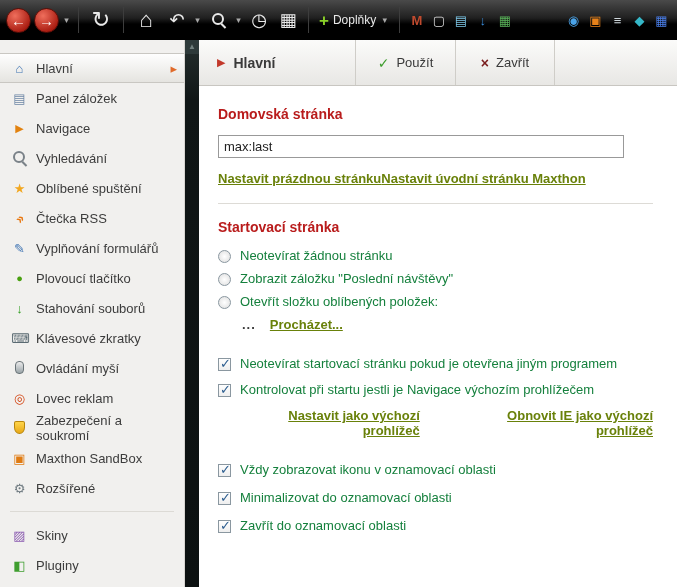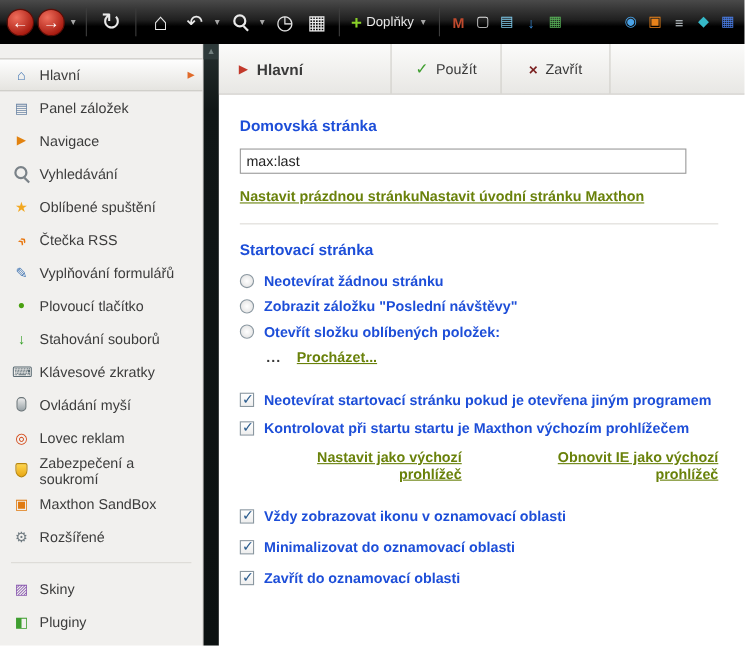--- a/index.html
+++ b/index.html
@@ -68,28 +68,28 @@
   .mh-title { width:156px; display:flex; align-items:center; gap:8px; padding-left:18px;
     font-weight:bold; font-size:14px; color:#3a3a3a; }
   .title-arrow { color:#c2392b; font-size:11px; }
   .mh-btn { width:100px; display:flex; align-items:center; justify-content:center; gap:7px;
     border-left:1px solid #cfcdc8; font-size:13px; color:#3a3a3a; cursor:default; }
   .mh-btn.last { border-right:1px solid #cfcdc8; }
   .check { color:#3f9e2f; font-weight:bold; font-size:14px; }
   .xmark { color:#7a1f1f; font-weight:bold; font-size:14px; }
 
   .content { padding:20px 24px 0 19px; font-size:13px; color:#333; }
-  .sec-h { font-size:14px; font-weight:bold; color:#1d4ed8; margin:0 0 13px; }
+  .sec-h { font-size:14px; font-weight:bold; color:#b91c1c; margin:0 0 13px; }
   .home-input { display:block; width:406px; border:1px solid #999; padding:3px 5px;
     font-size:13px; font-family:inherit; color:#222; margin-bottom:13px; background:#fff; }
   .links-row { display:flex; margin-bottom:17px; }
   a.glink { color:#69810a; font-weight:bold; text-decoration:underline; font-size:13px; cursor:pointer; }
   .divider { border-top:1px solid #dddbd6; margin-bottom:15px; }
-  .opt-row { display:flex; align-items:center; gap:9px; margin-bottom:8px;
-    font-weight:bold; color:#1d4ed8; font-size:13px; }
+  .opt-row { display:flex; align-items:flex-end; gap:9px; margin-bottom:8px;
+    font-weight:normal; color:#15803d; font-size:13px; }
   .radio { width:13px; height:13px; border:1px solid #8a97a0; border-radius:50%;
     background:radial-gradient(#fff,#ddd); position:relative; flex:none; }
   .radio.on::after { content:''; position:absolute; left:3px; top:3px; width:5px; height:5px;
     border-radius:50%; background:#36565f; }
   .cb { width:13px; height:13px; border:1px solid #8a97a0;
     background:linear-gradient(#fff,#eee); position:relative; flex:none; }
   .cb.on::after { content:'✓'; position:absolute; left:1px; top:-3px; font-size:13px;
     font-weight:bold; color:#2c5d8f; }
   .browse-row { margin:2px 0 24px 24px; display:flex; align-items:center; gap:14px; }
   .ellipsis { color:#3a3a3a; font-weight:bold; letter-spacing:1px; }
@@ -258,21 +258,21 @@
       <span class="ellipsis">...</span>
       <a class="glink">Procházet...</a>
     </div>
 
     <div class="opt-row cb-row">
       <span class="cb on"></span>
       <span>Neotevírat startovací stránku pokud je otevřena jiným programem</span>
     </div>
     <div class="opt-row cb-row">
       <span class="cb on"></span>
-      <span>Kontrolovat při startu startu je Maxthon výchozím prohlížečem</span>
+      <span>Kontrolovat při startu jestli je Navigace výchozím prohlížečem</span>
     </div>
 
     <div class="links-row2">
       <a class="glink">Nastavit jako výchozí prohlížeč</a>
       <a class="glink">Obnovit IE jako výchozí prohlížeč</a>
     </div>
 
     <div class="tray">
       <div class="opt-row">
         <span class="cb on"></span>

